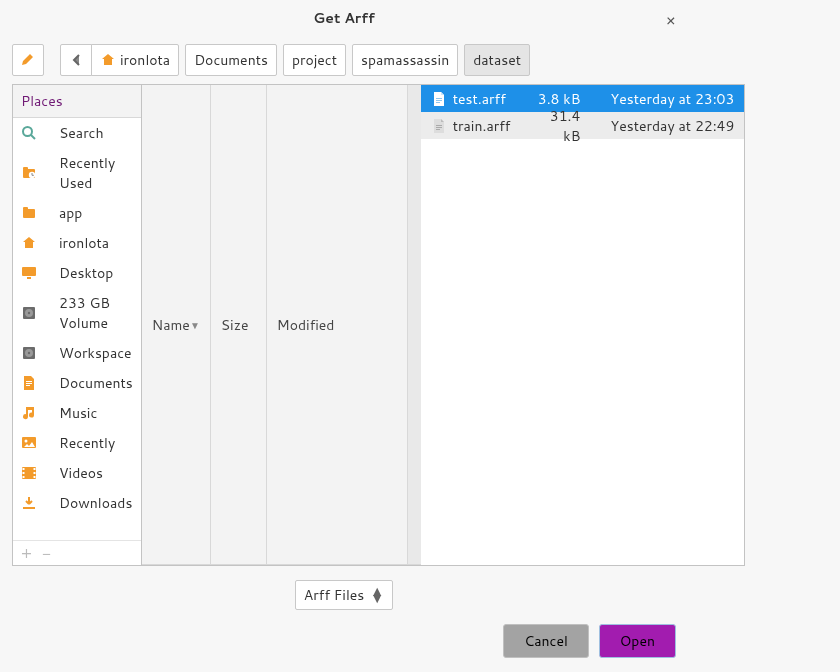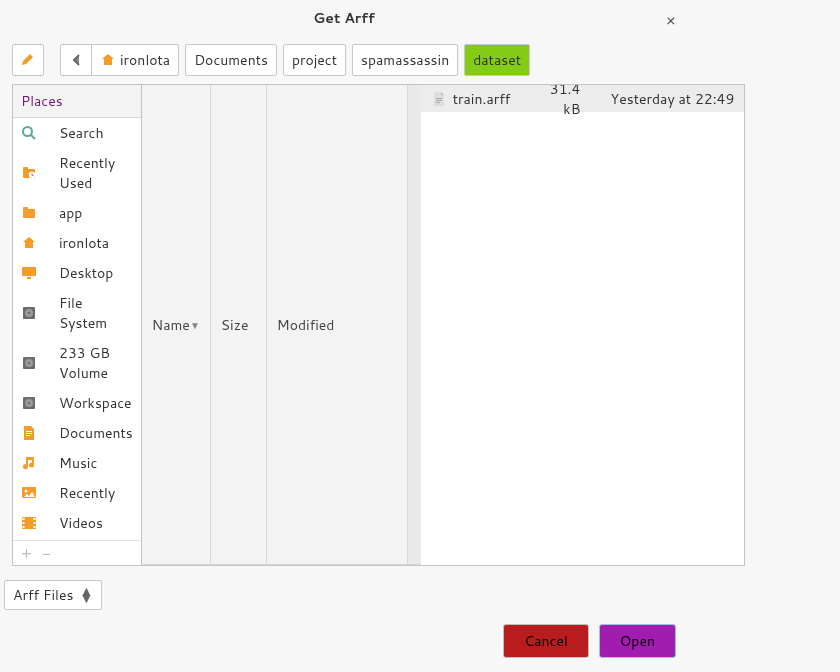--- a/index.html
+++ b/index.html
@@ -6,21 +6,21 @@
   body { background: #f7f7f7; width: 840px; height: 672px; overflow: hidden; color: #333; }
   .window { width: 688px; height: 672px; display: flex; flex-direction: column; }
   .titlebar { height: 36px; display: flex; align-items: center; justify-content: center; position: relative; }
   .titlebar .title { font-weight: bold; }
   .titlebar .close { position: absolute; right: 12px; top: 8px; cursor: pointer; font-size: 16px; color: #555; }
   
   .toolbar { padding: 8px 12px; display: flex; gap: 6px; align-items: center; }
   .toolbar-btn { border: 1px solid #c8c8c8; background: #fff; border-radius: 2px; height: 32px; display: flex; align-items: center; justify-content: center; padding: 0 7px; cursor: pointer; }
   .toolbar-btn.icon-only { width: 32px; padding: 0; }
   .crumb { border: 1px solid #c8c8c8; background: #fff; border-radius: 2px; height: 32px; display: flex; align-items: center; padding: 0 8px; cursor: pointer; gap: 4px; }
-  .crumb.active { background: #84cc16; }
+  .crumb.active { background: #e5e5e5; }
   .crumbs-group { display: flex; }
   .crumbs-group .crumb { border-radius: 0; margin-left: -1px; }
   .crumbs-group .crumb:first-child { border-top-left-radius: 2px; border-bottom-left-radius: 2px; margin-left: 0; }
   .crumbs-group .crumb:last-child { border-top-right-radius: 2px; border-bottom-right-radius: 2px; }
   
   .main { flex: 1; display: flex; padding: 0 12px 8px 12px; gap: 0; min-height: 0; }
   
   .sidebar { width: 150px; border: 1px solid #c3c3c3; background: #fff; display: flex; flex-direction: column; }
   .sidebar-header { padding: 6px 8px; border-bottom: 1px solid #d8d8d8; background: #f3f3f3; color: #701a75; }
   .sidebar-items { flex: 1; overflow-y: auto; }
@@ -41,26 +41,26 @@
   .rows { flex: 1; overflow: auto; }
   .row { display: flex; align-items: center; height: 27px; cursor: pointer; }
   .row.selected { background: #1e90e8; color: #fff; }
   .row.alt:not(.selected) { background: #ececec; }
   .row .cell { padding: 0 10px; }
   .row .cell.name { flex: 1; display: flex; align-items: center; gap: 6px; }
   .row .cell.size { width: 70px; text-align: right; }
   .row .cell.mod  { width: 154px; text-align: right; }
   .row .file-icon { width: 16px; height: 16px; display:flex; align-items:center; justify-content:center; }
 
-  .filter-row { display: flex; justify-content: flex-start; padding: 6px 4px; }
+  .filter-row { display: flex; justify-content: center; padding: 6px 4px; }
   .filter { border: 1px solid #c8c8c8; border-radius: 2px; background: #fff; padding: 4px 8px; display: flex; align-items: center; gap: 6px; cursor: pointer; }
   .filter .spin { display:flex; flex-direction:column; font-size:7px; line-height:7px; color:#666; }
   
   .actions { display: flex; justify-content: flex-end; gap: 10px; padding: 8px 12px 14px; }
-  .btn { border: 1px solid #c0c0c0; background: #b91c1c; border-radius: 3px; padding: 6px 20px; cursor: pointer; }
+  .btn { border: 1px solid #c0c0c0; background: #a3a3a3; border-radius: 3px; padding: 6px 20px; cursor: pointer; }
   .btn.primary { background: #a21caf; border-color: #9fc0e0; }
   
   
   .orange { fill: #f39b2b; }
   .grey   { fill: #888; }
   .white  { fill: #fff; }
 </style>
 </head>
 <body>
 
@@ -225,28 +225,20 @@
               </svg>
             </span>
             <span>Desktop</span>
           </div>
           <div class="place">
             <span class="icon">
               <svg width="16" height="16">
                 <use href="#i-disk"></use>
               </svg>
             </span>
-            <span>File System</span>
-          </div>
-          <div class="place">
-            <span class="icon">
-              <svg width="16" height="16">
-                <use href="#i-disk"></use>
-              </svg>
-            </span>
             <span>233 GB Volume</span>
           </div>
           <div class="place">
             <span class="icon">
               <svg width="16" height="16">
                 <use href="#i-disk"></use>
               </svg>
             </span>
             <span>Workspace</span>
           </div>
@@ -305,20 +297,32 @@
         </div>
         <div class="col size">
             <span>Size</span>
           </div>
         <div class="col mod">
             <span>Modified</span>
           </div>
         <div class="scrollbar"></div>
       </div>
       <div class="rows" id="rows">
+          <div class="row selected">
+            <div class="cell name">
+              <span class="file-icon">
+                <svg width="16" height="16">
+                  <use href="#i-file-sel"></use>
+                </svg>
+              </span>
+              <span>test.arff</span>
+            </div>
+            <div class="cell size">3.8 kB</div>
+            <div class="cell mod">Yesterday at 23:03</div>
+          </div>
           <div class="row alt">
             <div class="cell name">
               <span class="file-icon">
                 <svg width="16" height="16">
                   <use href="#i-file"></use>
                 </svg>
               </span>
               <span>train.arff</span>
             </div>
             <div class="cell size">31.4 kB</div>

